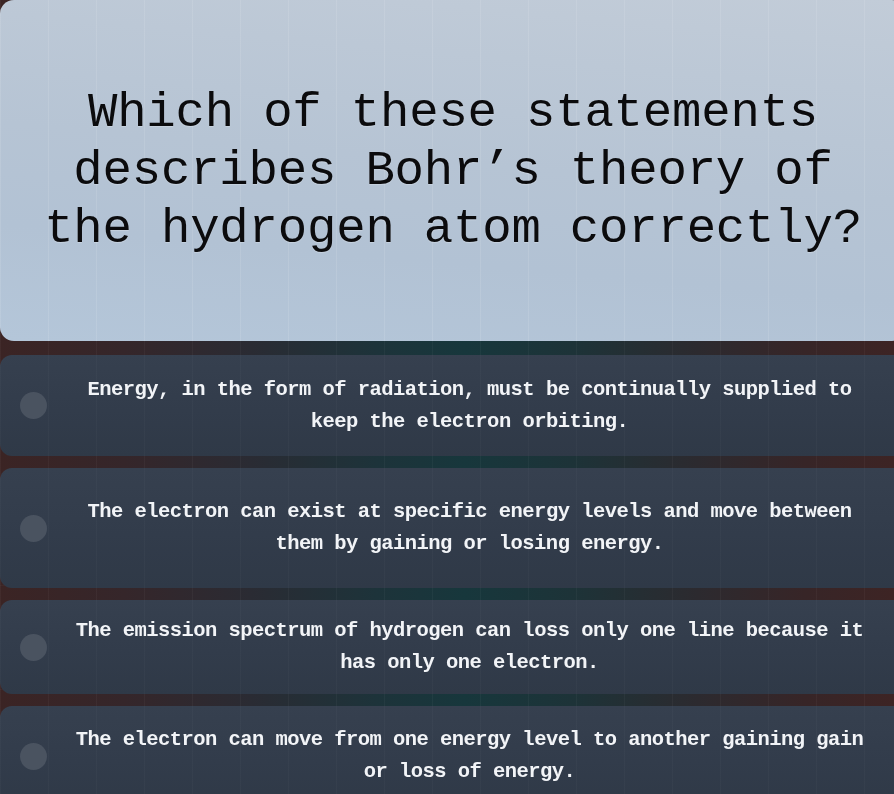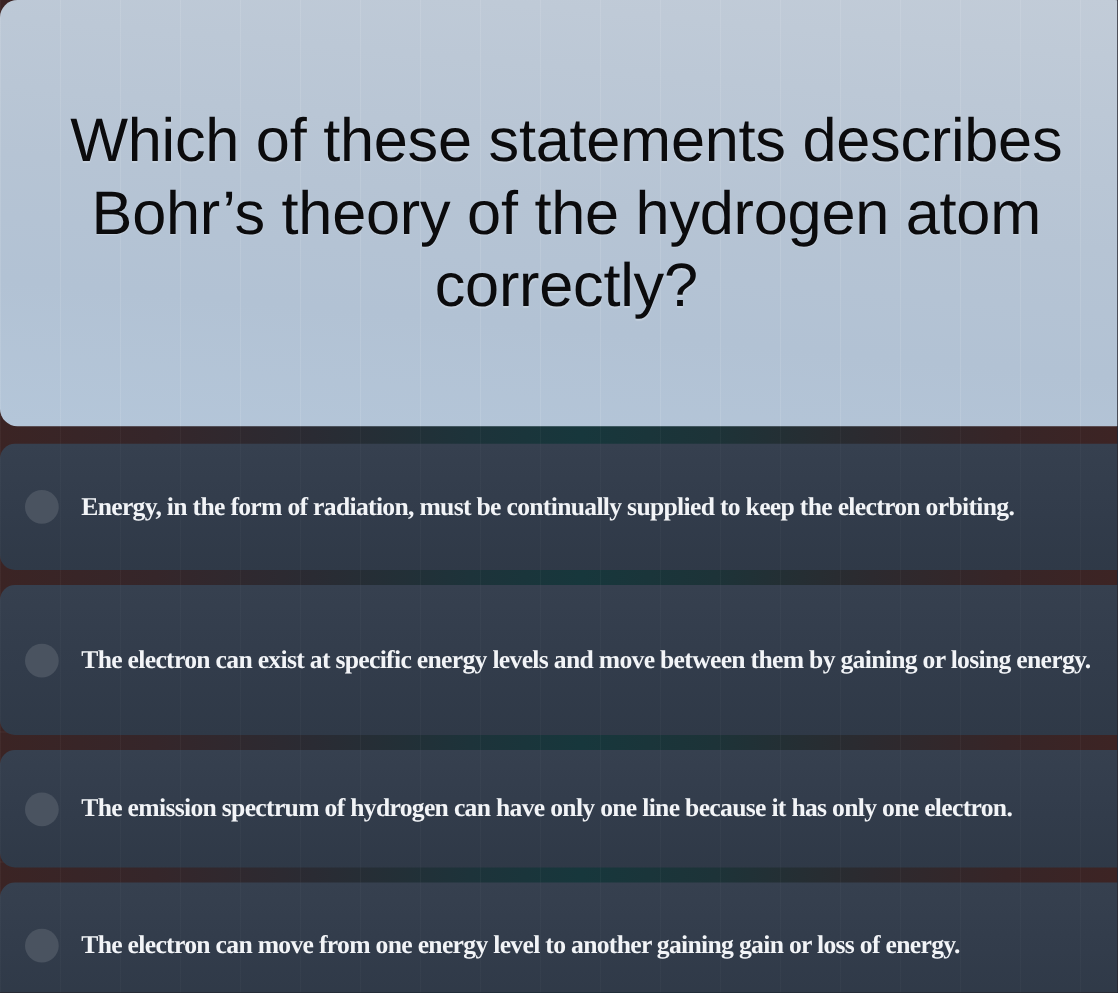--- a/index.html
+++ b/index.html
@@ -92,21 +92,21 @@
     z-index: 1;
     margin: 0;
     width: 100%;
     max-width: 845px;
     text-align: center;
     color: #0b0b0d;
     font-size: 49px;
     line-height: 58px;
     font-weight: 400;
     letter-spacing: -0.2px;
-    font-family: Liberation Sans, sans-serif;
+    font-family: Liberation Mono, monospace;
     text-shadow: 0 1px 1px rgba(255,255,255,0.25);
   }
 
   
   .options {
     position: absolute;
     left: 0;
     top: 355px;
     width: 906px;
     z-index: 2;
@@ -155,23 +155,24 @@
   }
 
   .option-label {
     position: relative;
     z-index: 1;
     color: #f2f4f7;
     font-size: 20.5px;
     line-height: 32px;
     font-weight: 600;
     letter-spacing: -0.55px;
-    font-family: Liberation Serif, serif;
+    font-family: Liberation Mono, monospace;
     padding-right: 10px;
     max-width: 820px;
+    text-align: center;
   }
 </style>
 </head>
 <body>
 
 <div id="app">
 
   <div class="question-card">
     <p class="question-text">Which of these statements describes Bohr’s theory of the hydrogen atom correctly?</p>
   </div>
@@ -183,21 +184,21 @@
       <span class="option-label">Energy, in the form of radiation, must be continually supplied to keep the electron orbiting.</span>
     </div>
 
     <div class="option h2">
       <span class="radio"></span>
       <span class="option-label">The electron can exist at specific energy levels and move between them by gaining or losing energy.</span>
     </div>
 
     <div class="option h3">
       <span class="radio"></span>
-      <span class="option-label">The emission spectrum of hydrogen can have only one line because it has only one electron.</span>
+      <span class="option-label">The emission spectrum of hydrogen can loss only one line because it has only one electron.</span>
     </div>
 
     <div class="option h4">
       <span class="radio"></span>
       <span class="option-label">The electron can move from one energy level to another gaining gain or loss of energy.</span>
     </div>
 
   </div>
 </div>
 

